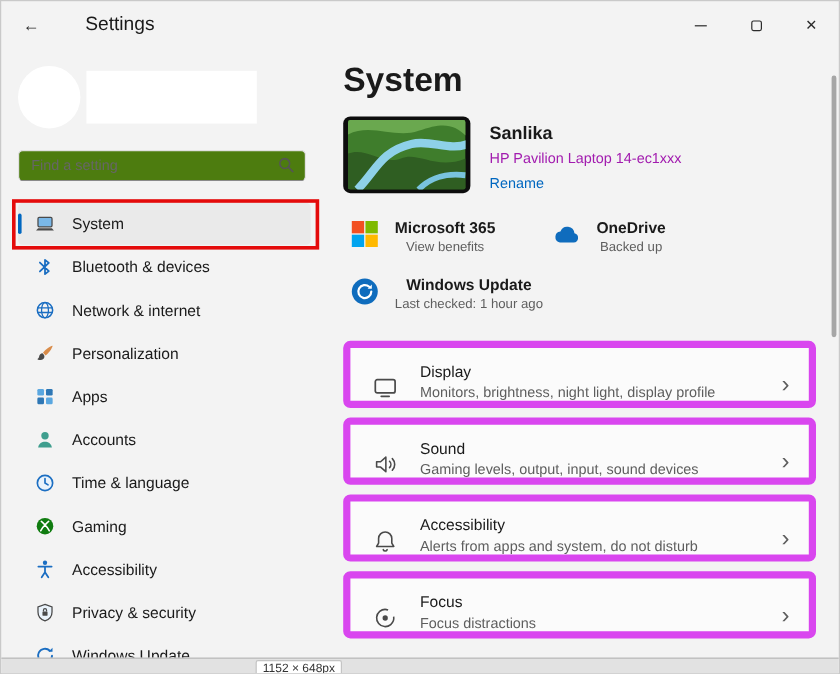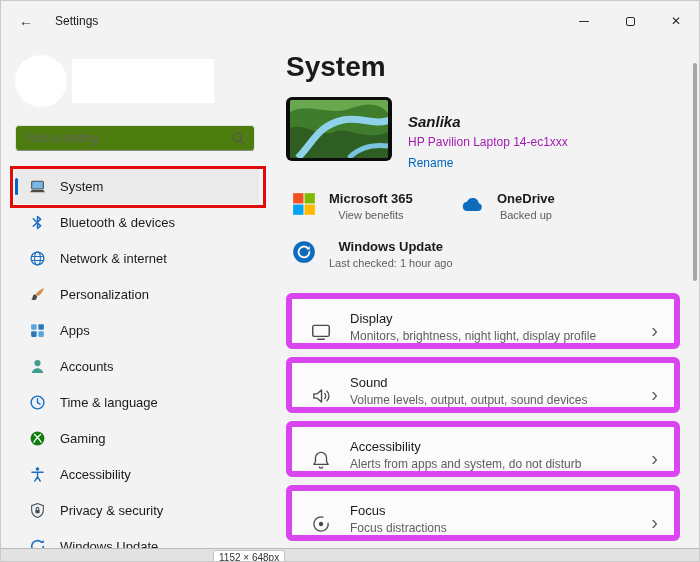--- a/index.html
+++ b/index.html
@@ -4,21 +4,21 @@
 <style>
   * { margin:0; padding:0; box-sizing:border-box; }
   html,body { width:700px; height:562px; }
   body { font-family:"Liberation Sans", sans-serif; background:#fff; overflow:hidden; }
 
   .window { position:relative; width:700px; height:562px; background:#f3f3f3; overflow:hidden; border:1px solid #c9c9c9; }
 
   
   .titlebar { height:40px; display:flex; align-items:center; padding-left:10px; }
   .back-btn { width:30px; height:26px; border:none; background:transparent; font-size:14px; color:#2b2b2b; cursor:pointer; }
-  .win-title { font-size:12px; color:#1a1a1a; margin-left:14px; }
+  .win-title { font-size:16px; color:#1a1a1a; margin-left:30px; }
   .win-controls { margin-left:auto; display:flex; height:40px; }
   .wc { width:46px; height:40px; background:transparent; border:none; display:flex; align-items:center; justify-content:center; font-size:12px; color:#2b2b2b; cursor:pointer; }
   .min-glyph { display:block; width:10px; border-top:1px solid #2b2b2b; }
   .max-glyph { display:block; width:9px; height:9px; border:1px solid #2b2b2b; border-radius:2px; }
 
   
   .app-body { display:flex; height:509px; }
 
   
   .sidebar { width:270px; padding:8px 12px 0 14px; flex:none; }
@@ -40,21 +40,21 @@
   
   .annotation-box { position:absolute; left:9px; top:165px; width:256px; height:42px; border:3px solid #e40b0b; pointer-events:none; z-index:5; }
 
   
   .main { flex:1; padding:10px 19px 0 15px; min-width:0; }
   .page-title { font-size:28px; font-weight:700; color:#1a1a1a; }
 
   .device-row { display:flex; gap:16px; margin-top:14px; align-items:flex-start; }
   .device-thumb { width:106px; height:64px; background:#0d0d0d; border-radius:6px; padding:3px 4px; flex:none; }
   .device-thumb svg { width:100%; height:100%; border-radius:2px; display:block; }
-  .device-name { font-size:15px; font-weight:700; color:#1a1a1a; margin-top:16px;font-style:italic; }
+  .device-name { font-size:15px; font-weight:700; color:#1a1a1a; margin-top:6px; }
   .device-model { font-size:12px; color:#a21caf; margin-top:5px; }
   .rename-link { font-size:12px; color:#0067c0; margin-top:7px; display:inline-block; cursor:pointer; text-decoration:none; }
 
   .status-grid { display:grid; grid-template-columns:168px 1fr; row-gap:18px; margin:20px 0 0 5px;text-align:center; }
   .tile { display:flex; gap:12px; align-items:flex-start; cursor:pointer; }
   .tile-wide { grid-column:1 / -1; }
   .tile-icon { width:26px; height:26px; flex:none; }
   .tile-icon svg { width:100%; height:100%; display:block; }
   .tile-title { font-size:13px; font-weight:700; color:#1a1a1a; }
   .tile-sub { font-size:11px; color:#5e5e5e; margin-top:3px; }
@@ -318,21 +318,21 @@
 
         <div class="card">
           <span class="card-icon">
             <svg viewBox="0 0 20 20">
                 <path d="M3.5 8v4h3l4 3.5v-11L6.5 8z" fill="none" stroke="#4a4a4a" stroke-width="1.2" stroke-linejoin="round"></path>
                 <path d="M13.3 7.6a3.4 3.4 0 010 4.8M15.4 5.6a6.3 6.3 0 010 8.8" stroke="#4a4a4a" stroke-width="1.2" fill="none" stroke-linecap="round"></path>
               </svg>
           </span>
           <div>
             <div class="card-title">Sound</div>
-            <div class="card-sub">Volume levels, output, output, sound devices</div>
+            <div class="card-sub">Gaming levels, output, input, sound devices</div>
           </div>
           <span class="card-chevron">›</span>
         </div>
 
         <div class="card">
           <span class="card-icon">
             <svg viewBox="0 0 20 20">
                 <path d="M10 3a5 5 0 00-5 5v3.4L3.5 14h13L15 11.4V8a5 5 0 00-5-5z" fill="none" stroke="#4a4a4a" stroke-width="1.2" stroke-linejoin="round"></path>
                 <path d="M8.5 16.4a1.6 1.6 0 003 0" stroke="#4a4a4a" stroke-width="1.2" fill="none" stroke-linecap="round"></path>
               </svg>

